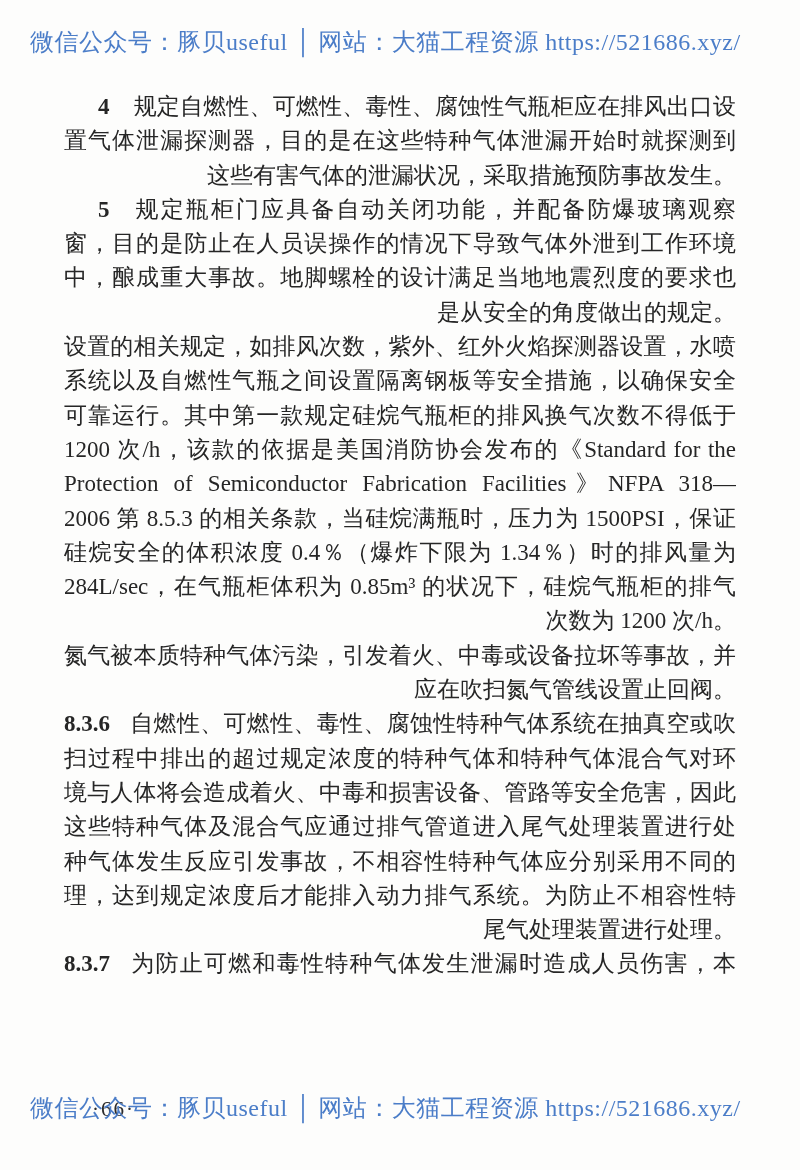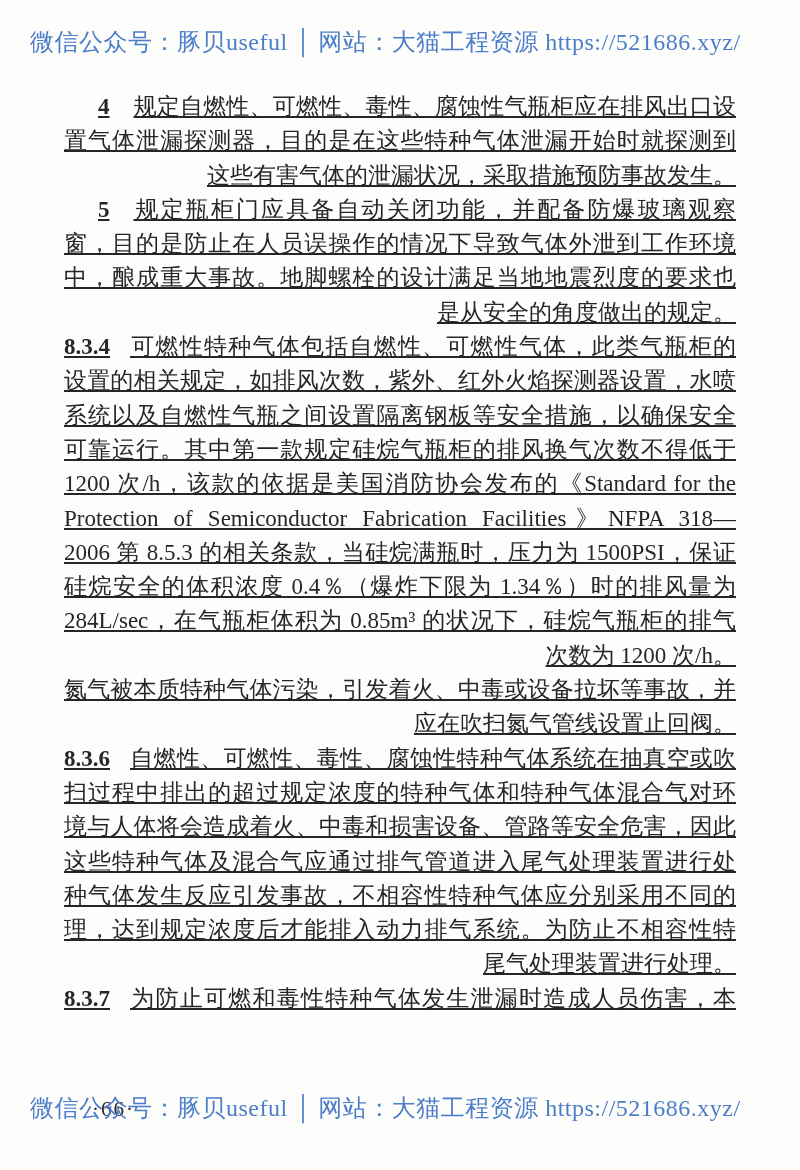--- a/index.html
+++ b/index.html
@@ -36,21 +36,20 @@
   }
   .doc-body {
     position: absolute;
     left: 64px;
     top: 90px;
     width: 672px;
     color: #262626;
     font-size: 23px;
     line-height: 34.3px;
     z-index: 1;
-    text-decoration: underline;
   }
   .line {
     height: 34.3px;
     overflow: hidden;
     text-align: right;
     white-space: normal;
   }
   .line.just {
     text-align: justify;
     text-align-last: justify;
@@ -70,21 +69,20 @@
   <div class="watermark header" style="color: rgb(75, 125, 200);">微信公众号：豚贝useful │ 网站：大猫工程资源 https://521686.xyz/</div>
 
   <div class="doc-body">
       <div class="line just indent"><b class="num">4</b>规定自燃性、可燃性、毒性、腐蚀性气瓶柜应在排风出口设</div>
       <div class="line just">置气体泄漏探测器，目的是在这些特种气体泄漏开始时就探测到</div>
       <div class="line">这些有害气体的泄漏状况，采取措施预防事故发生。</div>
       <div class="line just indent"><b class="num">5</b>规定瓶柜门应具备自动关闭功能，并配备防爆玻璃观察</div>
       <div class="line just">窗，目的是防止在人员误操作的情况下导致气体外泄到工作环境</div>
       <div class="line just">中，酿成重大事故。地脚螺栓的设计满足当地地震烈度的要求也</div>
       <div class="line">是从安全的角度做出的规定。</div>
-      <div class="line just"><b class="num">8.3.4</b>可燃性特种气体包括自燃性、可燃性气体，此类气瓶柜的</div>
       <div class="line just">设置的相关规定，如排风次数，紫外、红外火焰探测器设置，水喷淋</div>
       <div class="line just">系统以及自燃性气瓶之间设置隔离钢板等安全措施，以确保安全</div>
       <div class="line just">可靠运行。其中第一款规定硅烷气瓶柜的排风换气次数不得低于</div>
       <div class="line just">1200 次/h，该款的依据是美国消防协会发布的《Standard for the</div>
       <div class="line just">Protection of Semiconductor Fabrication Facilities》NFPA 318—</div>
       <div class="line just">2006 第 8.5.3 的相关条款，当硅烷满瓶时，压力为 1500PSI，保证</div>
       <div class="line just">硅烷安全的体积浓度 0.4％（爆炸下限为 1.34％）时的排风量为</div>
       <div class="line just">284L/sec，在气瓶柜体积为 0.85m³ 的状况下，硅烷气瓶柜的排气</div>
       <div class="line">次数为 1200 次/h。</div>
       <div class="line just">氮气被本质特种气体污染，引发着火、中毒或设备拉坏等事故，并</div>

